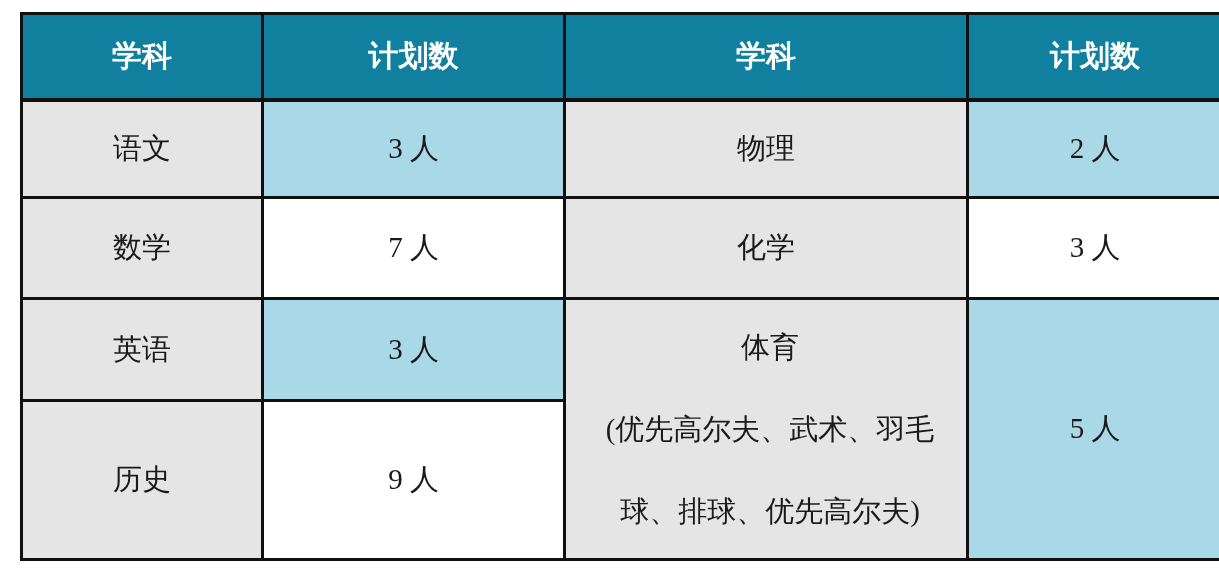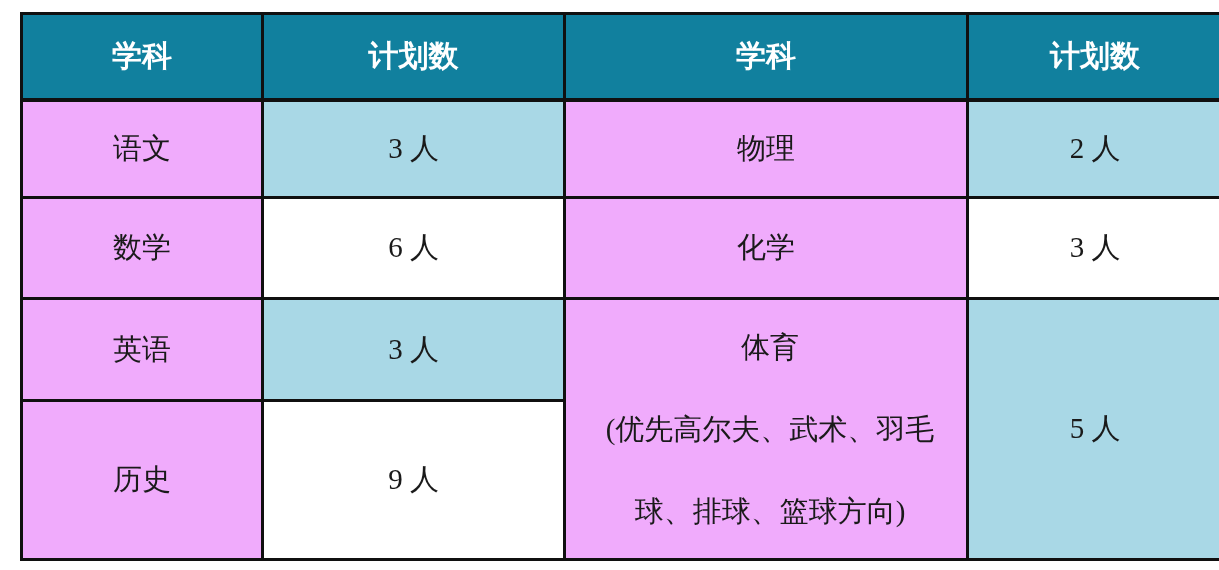--- a/index.html
+++ b/index.html
@@ -45,21 +45,21 @@
   tr.row-3         { height: 102px; }
   tr.row-4         { height: 159px; }
 
   table.plan-table th {
     background: #11809e;
     color: #ffffff;
     font-weight: bold;
     font-size: 30px;
     border-bottom-width: 4px;
   }
-  .bg-light  { background: #f0abfc; }
+  .bg-light  { background: #e5e5e5; }
   .bg-medium { background: #a9d8e6; }
   .bg-white  { background: #ffffff; }
 
   td.sports-cell { vertical-align: middle; }
   td.sports-cell .line {
     line-height: 82px;
     white-space: nowrap;
     padding-left: 8px;
   }
 </style>
@@ -85,32 +85,32 @@
 
     <tr class="row-1">
       <td class="bg-light">语文</td>
       <td class="bg-medium">3 人</td>
       <td class="bg-light">物理</td>
       <td class="bg-medium">2 人</td>
     </tr>
 
     <tr class="row-2">
       <td class="bg-light">数学</td>
-      <td class="bg-white">6 人</td>
+      <td class="bg-white">7 人</td>
       <td class="bg-light">化学</td>
       <td class="bg-white">3 人</td>
     </tr>
 
     <tr class="row-3">
       <td class="bg-light">英语</td>
       <td class="bg-medium">3 人</td>
       <td class="bg-light sports-cell" rowspan="2">
         <div class="line">体育</div>
         <div class="line">(优先高尔夫、武术、羽毛</div>
-        <div class="line">球、排球、篮球方向)</div>
+        <div class="line">球、排球、优先高尔夫)</div>
       </td>
       <td class="bg-medium" rowspan="2">5 人</td>
     </tr>
 
     <tr class="row-4">
       <td class="bg-light">历史</td>
       <td class="bg-white">9 人</td>
     </tr>
   </tbody>
     </table>

